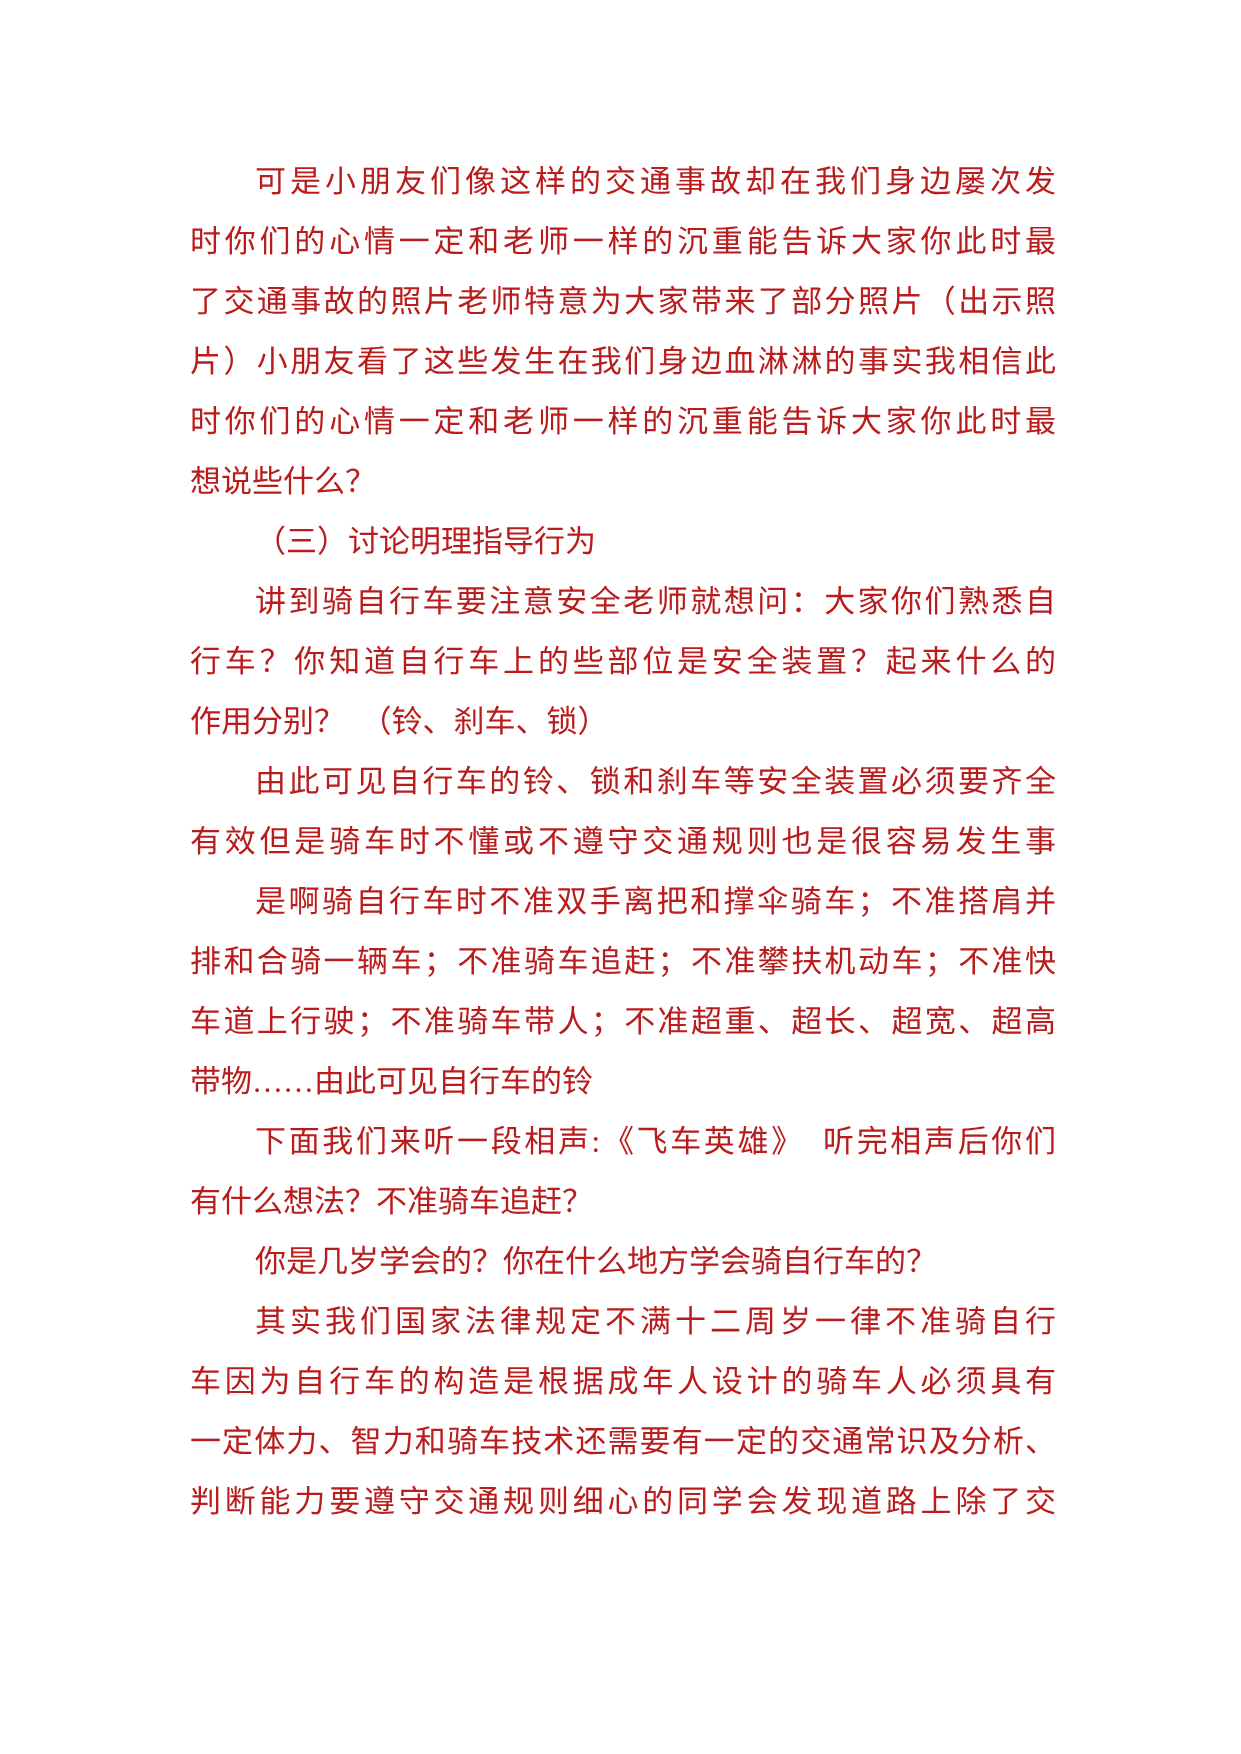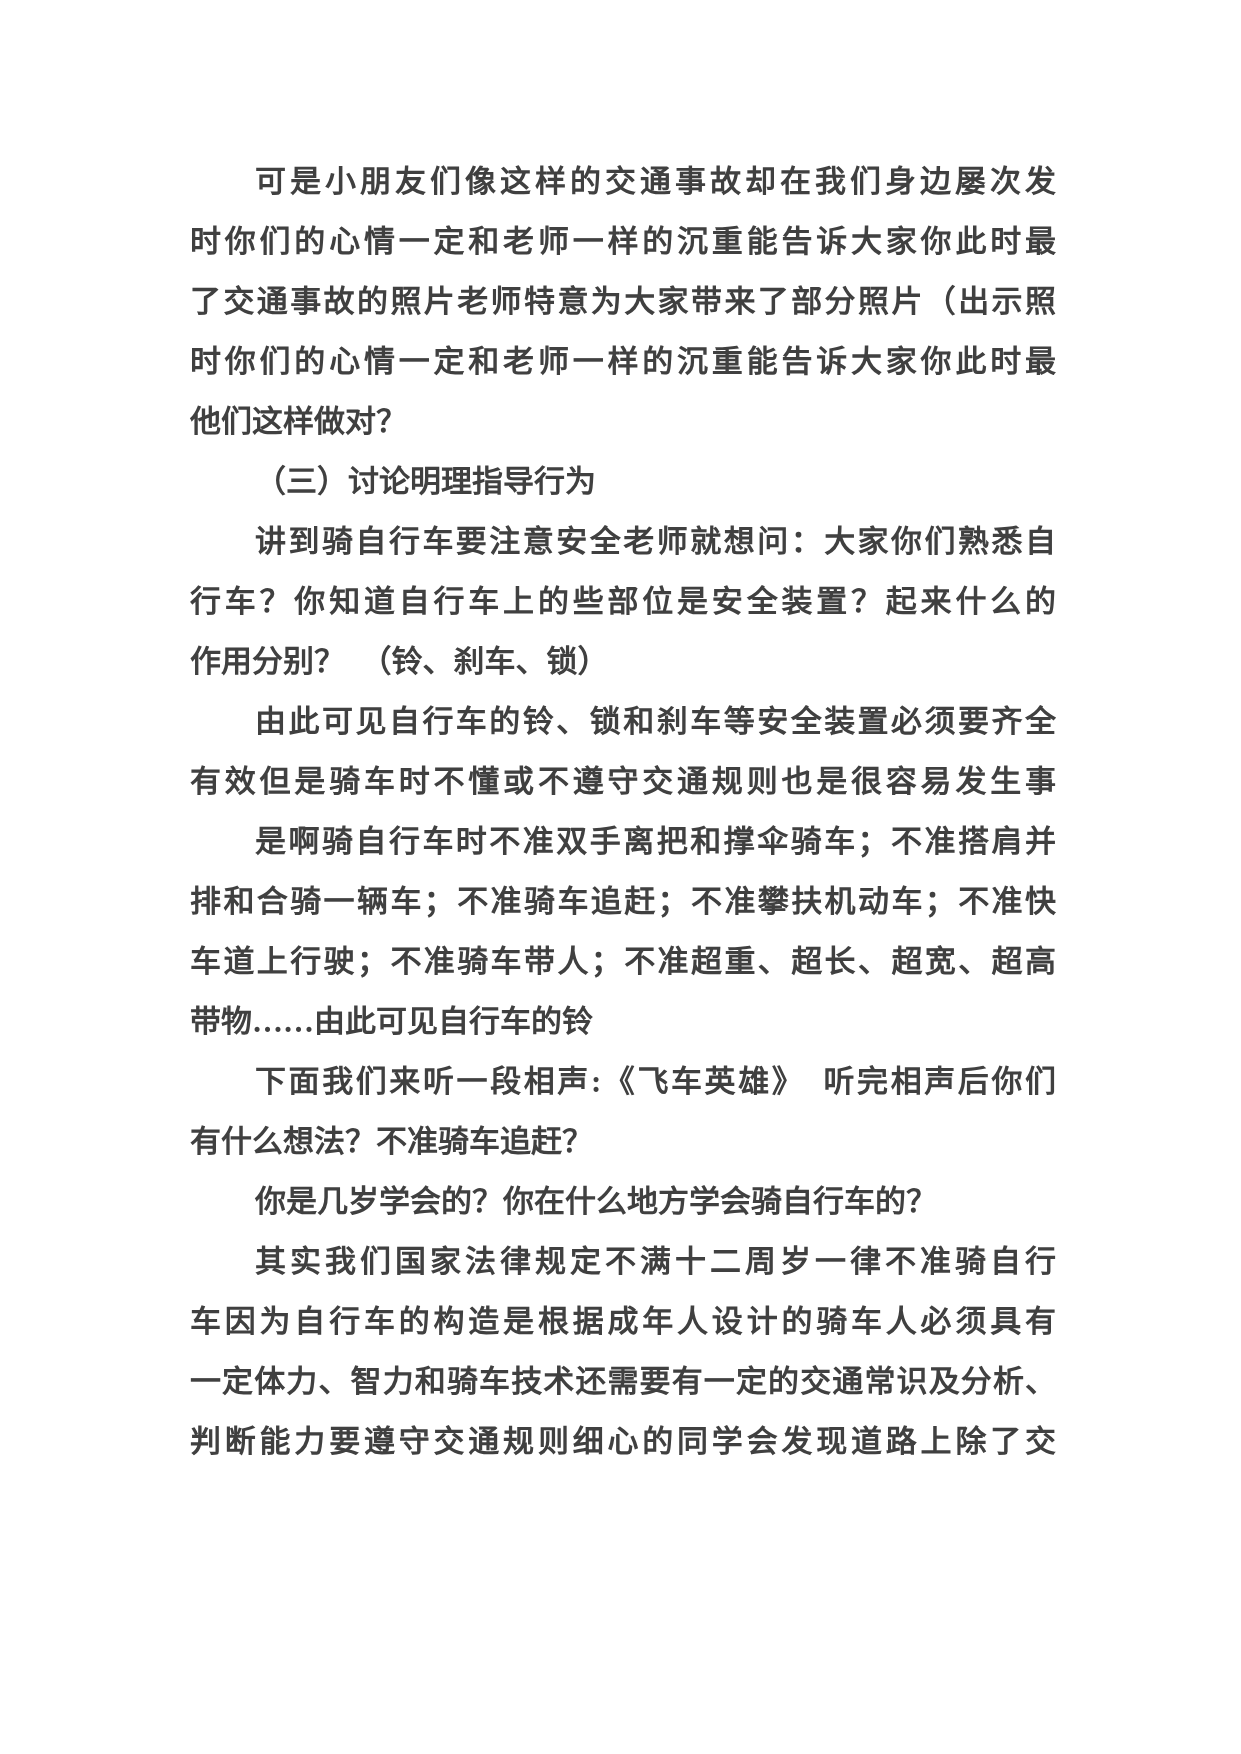--- a/index.html
+++ b/index.html
@@ -21,22 +21,22 @@
     height: 1754px;
     background: #ffffff;
     overflow: hidden;
   }
   .text-block {
     position: absolute;
     left: 190px;
     top: 152px;
     width: 866px;
     font-size: 31px;
-    color: #404040;
-    font-weight: 700;
+    color: #b91c1c;
+    font-weight: 400;
   }
   .line {
     height: 60px;
     line-height: 60px;
     text-align: justify;
     text-align-last: left;
     word-break: keep-all;
     overflow: visible;
   }
   .line.fill {
@@ -48,22 +48,23 @@
   }
 </style>
 </head>
 <body>
 
 <div class="page">
   <div class="text-block">
       <div class="line indent fill">可是小朋友们像这样的交通事故却在我们身边屡次发</div>
       <div class="line fill">时你们的心情一定和老师一样的沉重能告诉大家你此时最</div>
       <div class="line fill">了交通事故的照片老师特意为大家带来了部分照片（出示照</div>
+      <div class="line fill">片）小朋友看了这些发生在我们身边血淋淋的事实我相信此</div>
       <div class="line fill">时你们的心情一定和老师一样的沉重能告诉大家你此时最</div>
-      <div class="line">他们这样做对？</div>
+      <div class="line">想说些什么？</div>
       <div class="line indent">（三）讨论明理指导行为</div>
       <div class="line indent fill">讲到骑自行车要注意安全老师就想问：大家你们熟悉自</div>
       <div class="line fill">行车？你知道自行车上的些部位是安全装置？起来什么的</div>
       <div class="line">作用分别？　（铃、刹车、锁）</div>
       <div class="line indent fill">由此可见自行车的铃、锁和刹车等安全装置必须要齐全</div>
       <div class="line fill">有效但是骑车时不懂或不遵守交通规则也是很容易发生事</div>
       <div class="line indent fill">是啊骑自行车时不准双手离把和撑伞骑车；不准搭肩并</div>
       <div class="line fill">排和合骑一辆车；不准骑车追赶；不准攀扶机动车；不准快</div>
       <div class="line fill">车道上行驶；不准骑车带人；不准超重、超长、超宽、超高</div>
       <div class="line">带物……由此可见自行车的铃</div>

